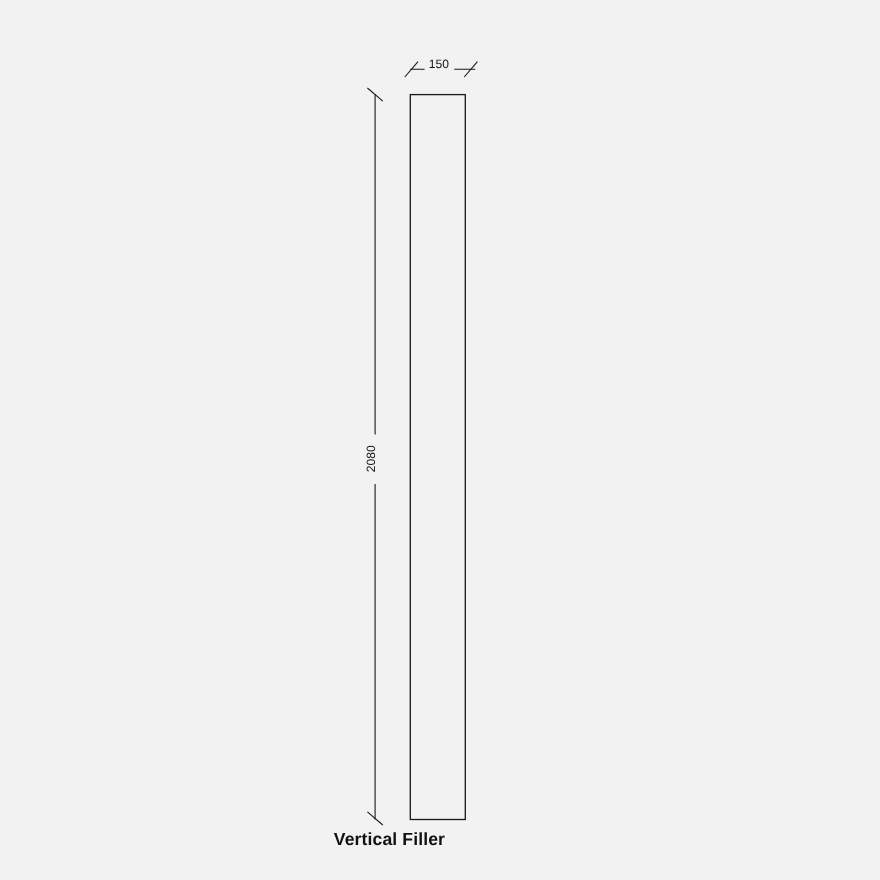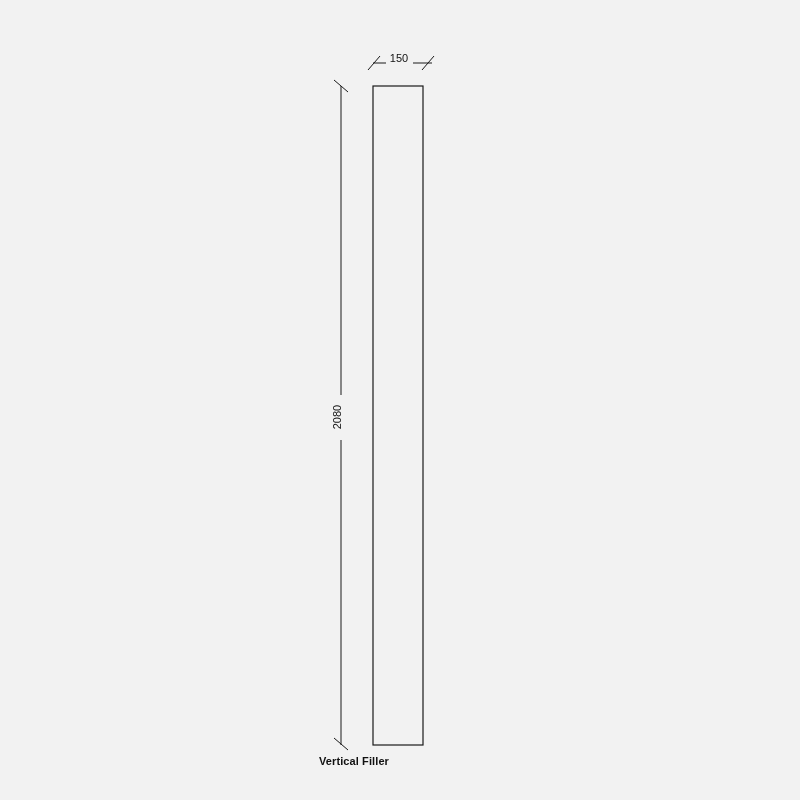--- a/index.html
+++ b/index.html
@@ -30,21 +30,21 @@
     font-family: "Liberation Sans", sans-serif;
     font-size: 11px;
     fill: #111111;
   }
   .caption {
     position: absolute;
     left: 0;
     width: 708px;
     text-align: center;
     font-family: "Liberation Sans", sans-serif;
-    font-size: 11px;
+    font-size: 16px;
     font-weight: bold;
     color: #111111;
     letter-spacing: 0.1px;
   }
   .caption.line1 { top: 755px; }
   .caption.line2 { top: 774px; }
 </style>
 </head>
 <body>
 

